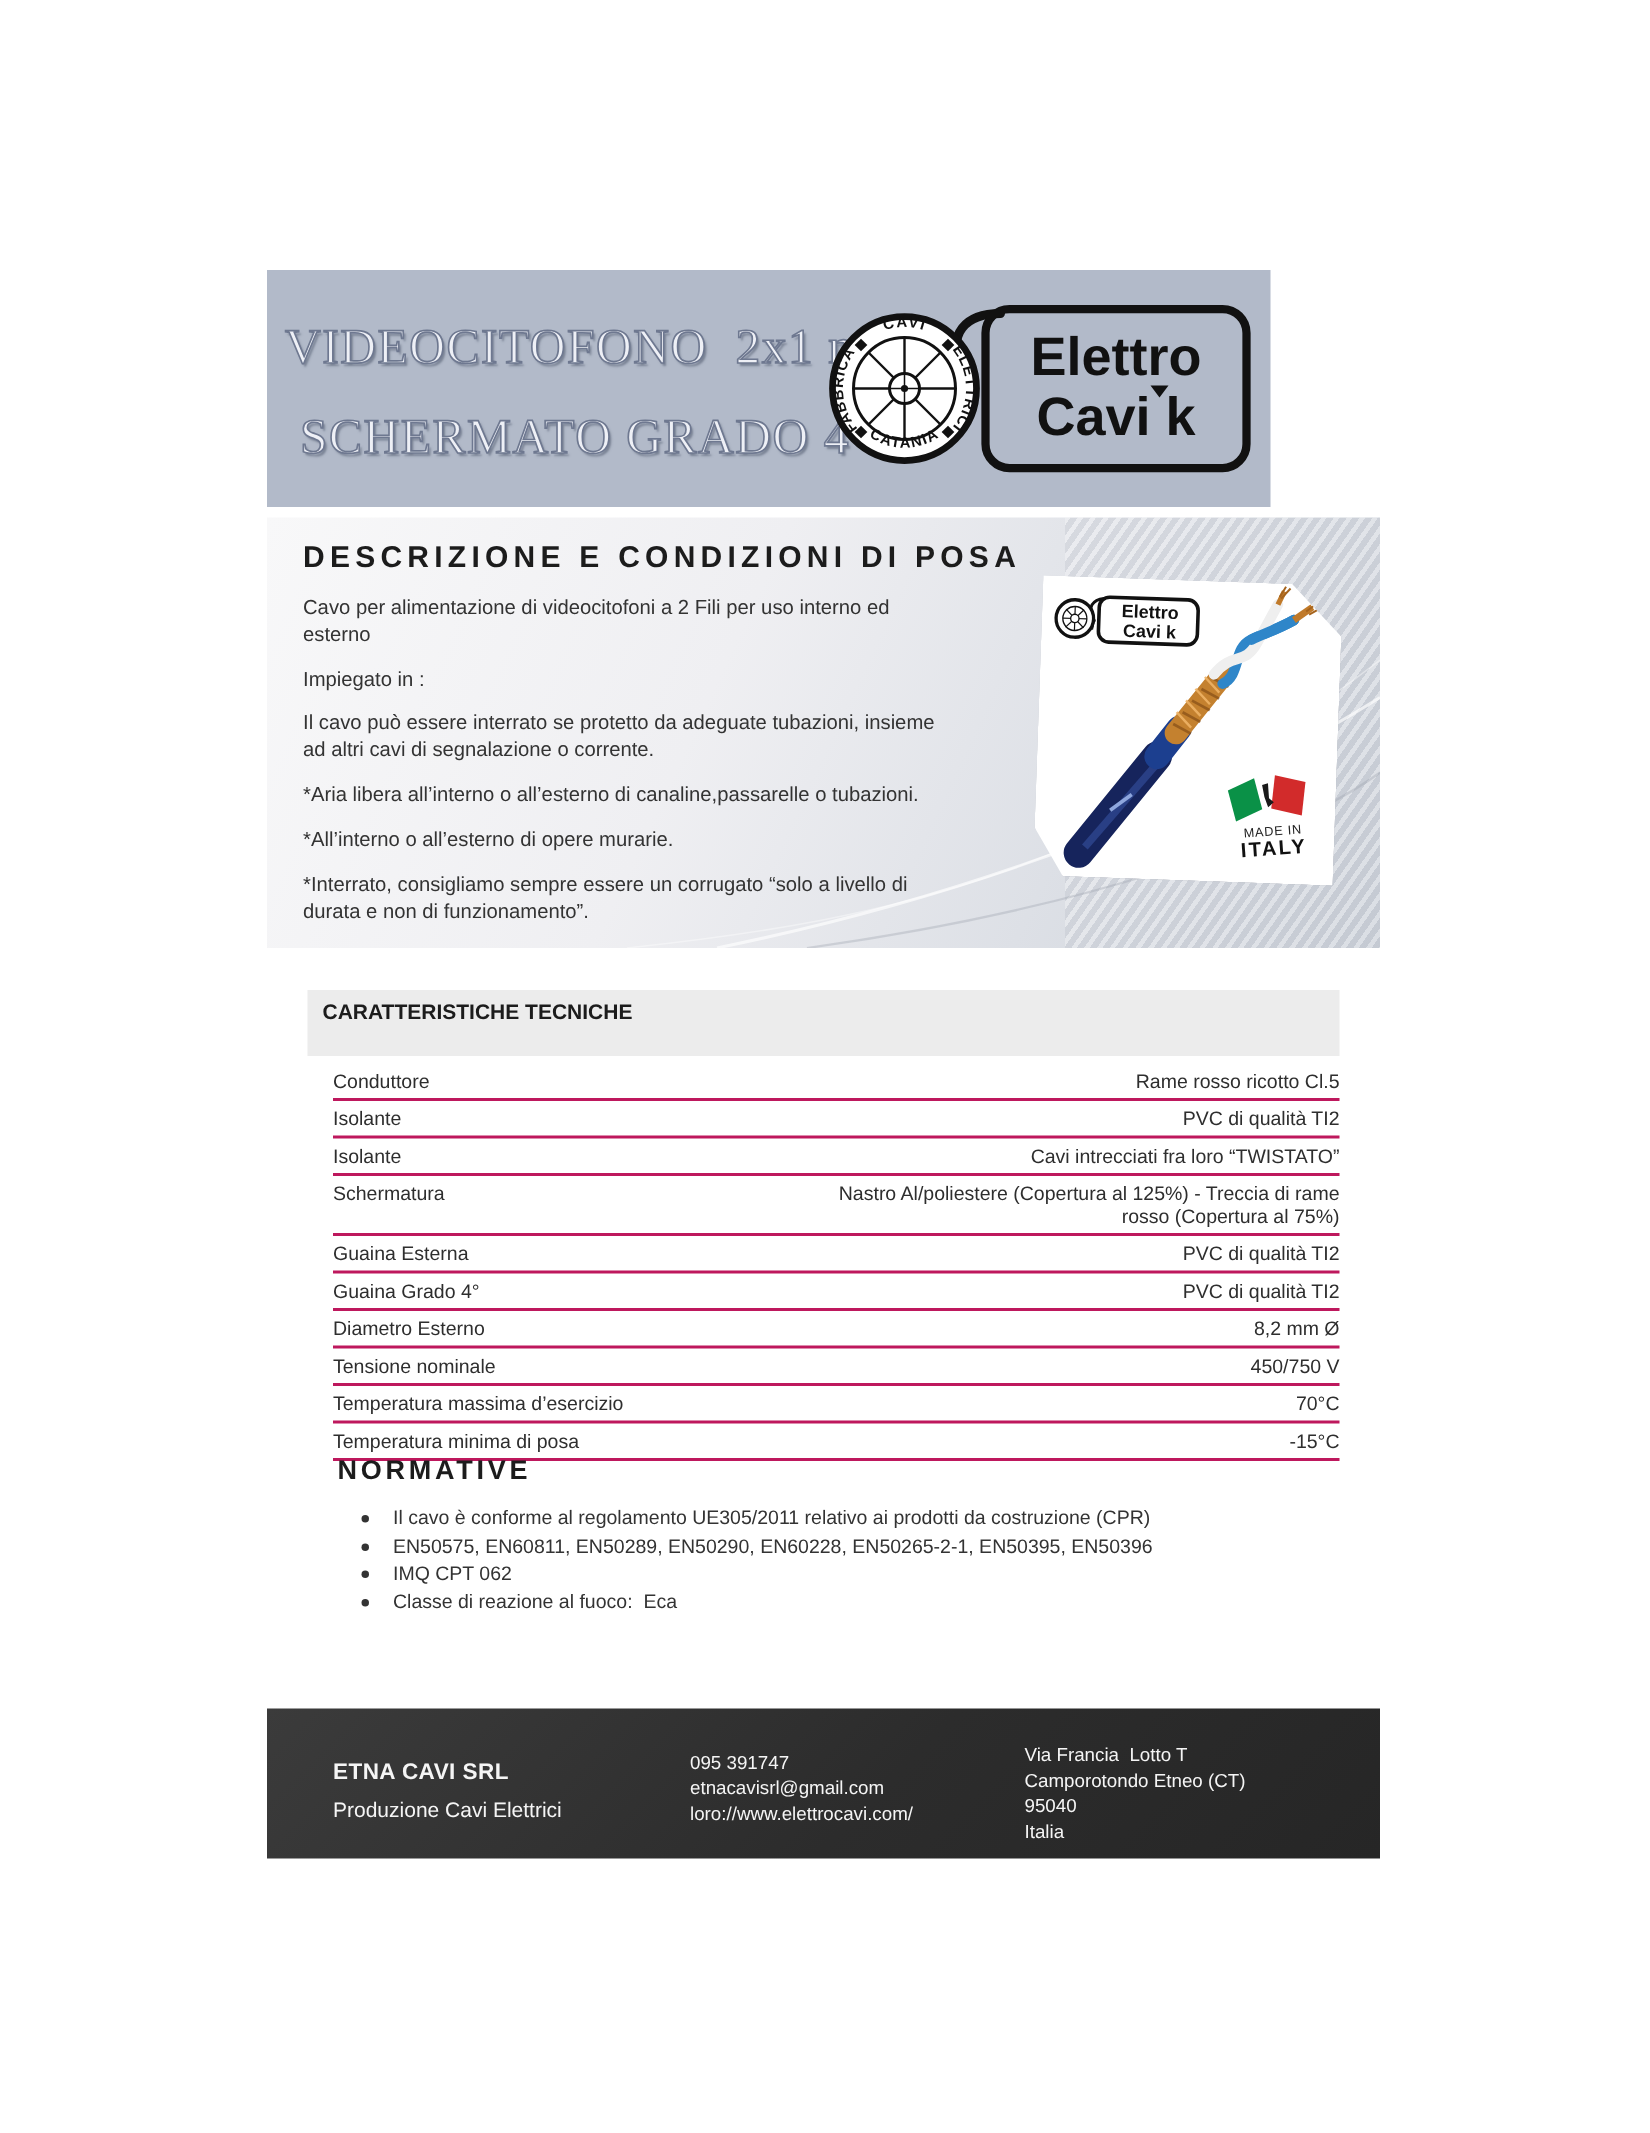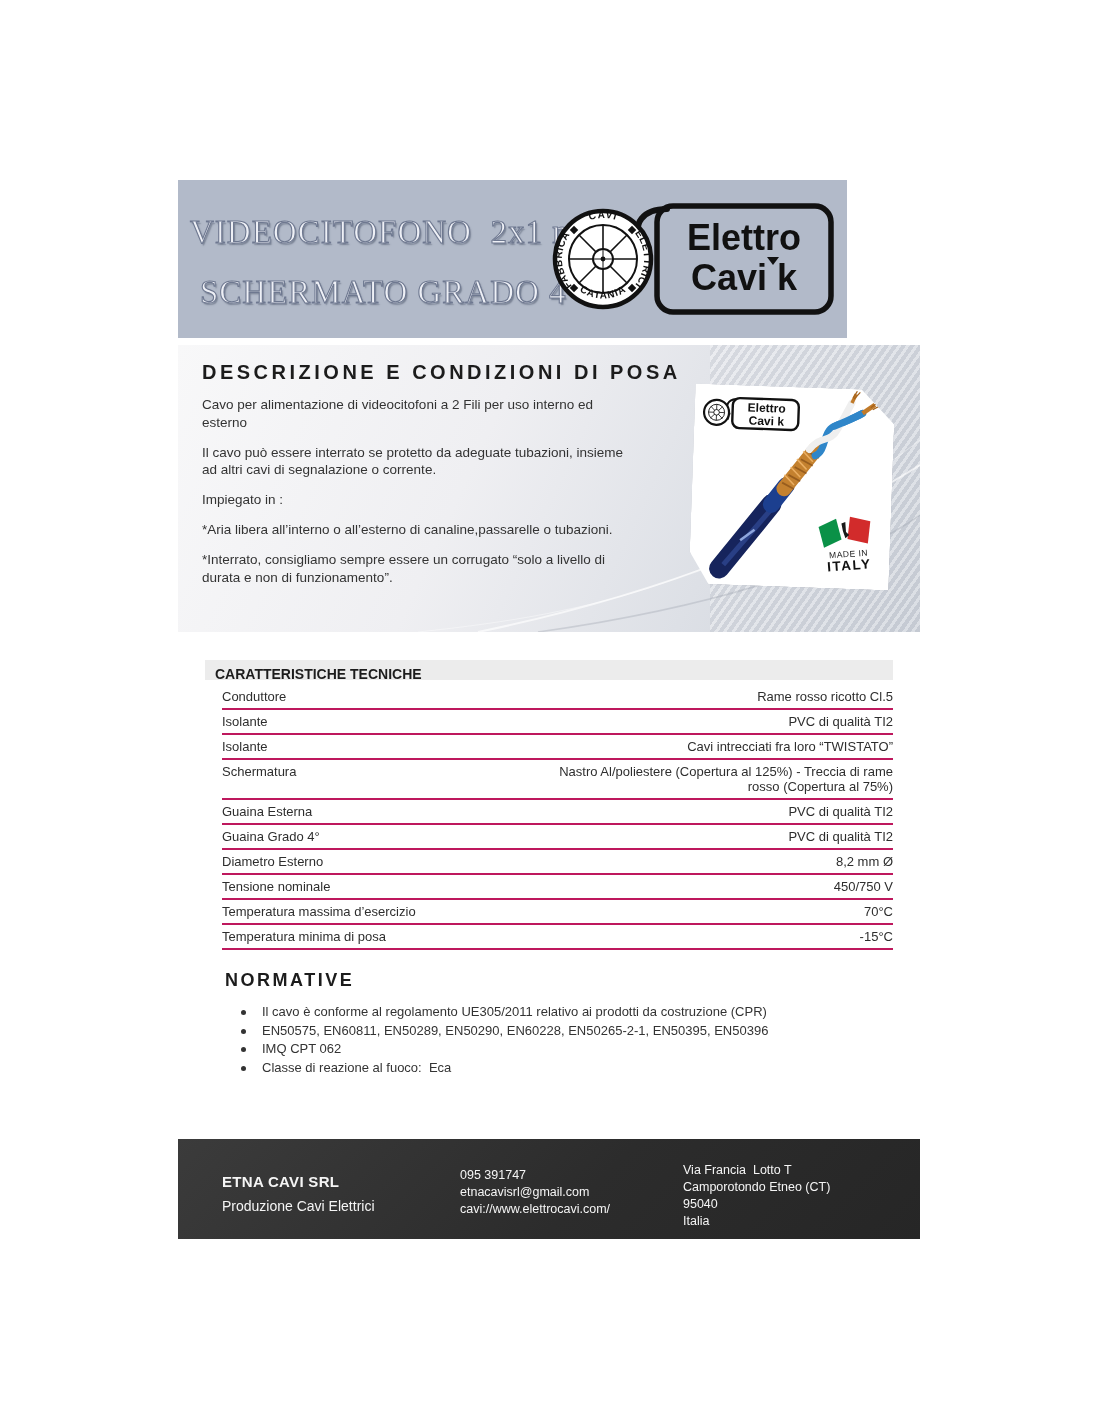--- a/index.html
+++ b/index.html
@@ -62,21 +62,21 @@
     clip-path:polygon(0% 0%, 83% 0%, 100% 17%, 100% 100%, 10% 100%, 0% 84%);
     box-shadow:2px 3px 8px rgba(90,95,110,.45);
   }
   .card-logo { position:absolute; left:8px; top:10px; }
   .cable { position:absolute; left:0; top:0; }
   .mii { position:absolute; right:10px; bottom:12px; transform:rotate(-6deg); }
 
   
   .specs { position:absolute; left:27px; top:480px; width:688px; }
   .t-head {
-    height:20px; background:#ececec; box-sizing:border-box;
+    height:44px; background:#ececec; box-sizing:border-box;
     padding:6px 0 0 10px; font-size:14px; font-weight:bold; color:#1c1c1c;
     margin-bottom:5px;
   }
   .t-row { display:flex; border-bottom:2px solid #be185d; padding:4px 0 4px 0;margin-left:17px; }
   .t-label { width:290px; font-size:13px; line-height:15px; color:#2e2e2e; }
   .t-value { width:398px; font-size:13px; line-height:15px; color:#2e2e2e; white-space:pre-line;text-align:right; }
 
   
   .normative { position:absolute; left:47px; top:790px; width:660px; }
   .normative h3 { margin:0 0 12px 0; font-size:18px; font-weight:bold; letter-spacing:2.5px; color:#1c1c1c; }
@@ -174,24 +174,25 @@
     <svg class="hero-streaks" width="742" height="287" viewBox="0 0 742 287">
       <path d="M300,287 C480,250 630,190 742,120" fill="none" stroke="#ffffff" stroke-opacity="0.65" stroke-width="2"></path>
       <path d="M360,287 C540,262 680,215 742,170" fill="none" stroke="#9aa0ac" stroke-opacity="0.35" stroke-width="1.5"></path>
       <path d="M240,287 C420,268 560,235 742,95" fill="none" stroke="#ffffff" stroke-opacity="0.4" stroke-width="1"></path>
     </svg>
 
     <div class="desc">
       <h2>DESCRIZIONE E CONDIZIONI DI POSA</h2>
       <p>Cavo per alimentazione di videocitofoni a 2 Fili per uso interno ed
 esterno</p>
+      <p>Impiegato in :</p>
       <p>Il cavo può essere interrato se protetto da adeguate tubazioni, insieme
 ad altri cavi di segnalazione o corrente.</p>
-      <p>Impiegato in :</p>
       <p>*Aria libera all’interno o all’esterno di canaline,passarelle o tubazioni.</p>
+      <p>*All’interno o all’esterno di opere murarie.</p>
       <p>*Interrato, consigliamo sempre essere un corrugato “solo a livello di
 durata e non di funzionamento”.</p>
     </div>
 
     <div class="card">
 
       <svg class="cable" width="200" height="200" viewBox="0 0 200 200">
         <line x1="30" y1="184" x2="80" y2="118" stroke="#16245c" stroke-width="20" stroke-linecap="round"></line>
         <line x1="34" y1="180" x2="84" y2="118" stroke="#2e4690" stroke-width="5" stroke-opacity="0.8"></line>
         <line x1="50" y1="155" x2="64" y2="144" stroke="#8ea6dd" stroke-width="2.5"></line>
@@ -314,21 +315,21 @@
   </div>
 
   <div class="pfooter">
     <div class="f-col1">
       <div class="f-company">ETNA CAVI SRL</div>
       <div class="f-sub">Produzione Cavi Elettrici</div>
     </div>
     <div class="f-col2">
       <div class="f-line">095 391747</div>
       <div class="f-line">etnacavisrl@gmail.com</div>
-      <div class="f-line">cavi://www.elettrocavi.com/</div>
+      <div class="f-line">loro://www.elettrocavi.com/</div>
     </div>
     <div class="f-col3">
       <div class="f-line">Via Francia  Lotto T</div>
       <div class="f-line">Camporotondo Etneo (CT)</div>
       <div class="f-line">95040</div>
       <div class="f-line">Italia</div>
     </div>
   </div>
 
 </div>

